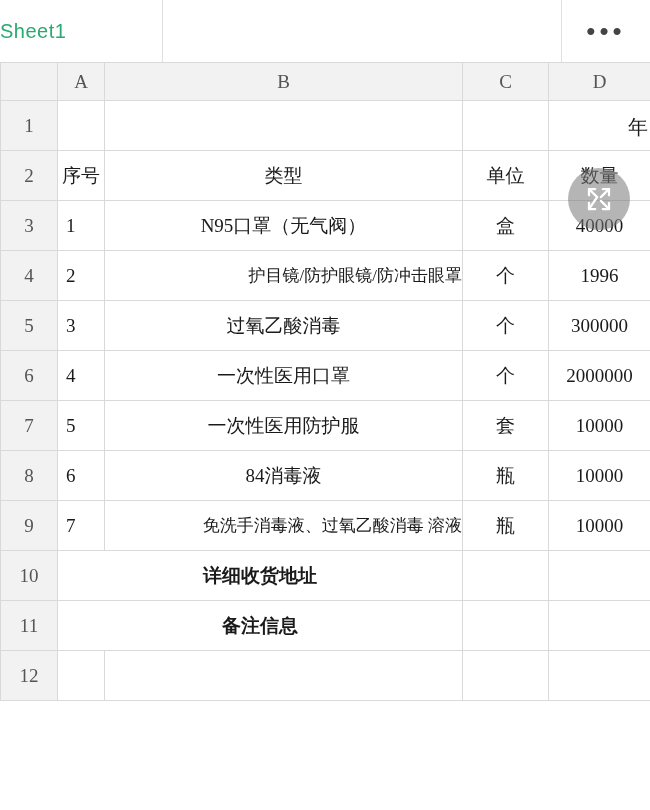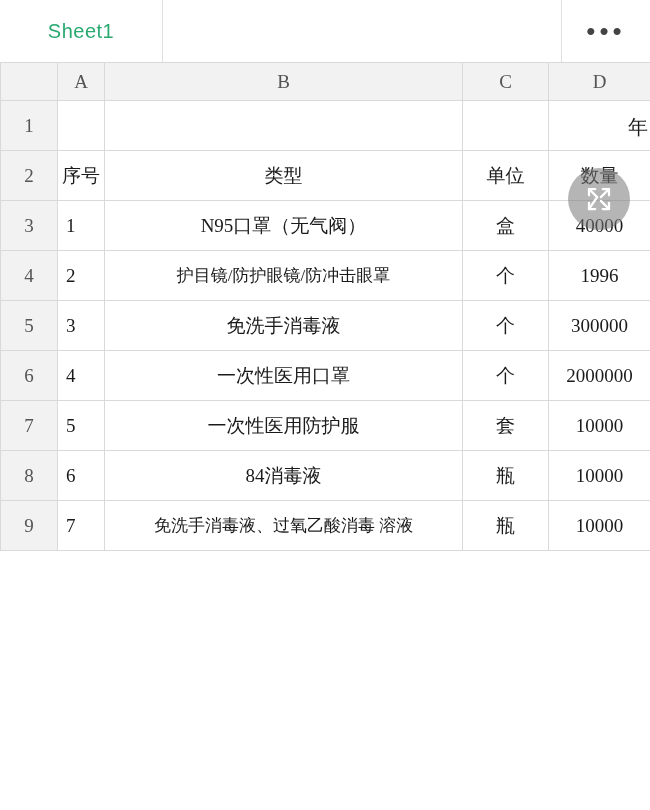--- a/index.html
+++ b/index.html
@@ -23,21 +23,21 @@
     display: flex;
     align-items: center;
     position: relative;
     box-sizing: border-box;
   }
   .tab {
     width: 163px;
     height: 62px;
     display: flex;
     align-items: center;
-    justify-content: center;
+    justify-content: flex-start;
     font-size: 20px;
     color: #2aa971;
     border-right: 1px solid #e0e0e0;
     box-sizing: border-box;
     letter-spacing: 0.5px;
   }
   .tab-spacer {
     flex: 1;
     height: 62px;
     border-right: 1px solid #e0e0e0;
@@ -112,20 +112,21 @@
   }
   .cell.num-left {
     text-align: left;
     padding-left: 8px;
   }
   .cell.bold {
     font-weight: bold;
   }
   .cell.small {
     font-size: 17px;
+    text-align: right;
   }
   .cell.blank {
     background: #ffffff;
   }
 
   
   .bordered {
     border-color: #4d4d4d;
   }
 
@@ -243,21 +244,21 @@
         <td class="rowhead">4</td>
         <td class="cell bordered num-left">2</td>
         <td class="cell bordered small">护目镜/防护眼镜/防冲击眼罩</td>
         <td class="cell bordered">个</td>
         <td class="cell bordered">1996</td>
       </tr>
 
       <tr class="r-tall">
         <td class="rowhead">5</td>
         <td class="cell bordered num-left">3</td>
-        <td class="cell bordered">免洗手消毒液</td>
+        <td class="cell bordered">过氧乙酸消毒</td>
         <td class="cell bordered">个</td>
         <td class="cell bordered">300000</td>
       </tr>
 
       <tr class="r-tall">
         <td class="rowhead">6</td>
         <td class="cell bordered num-left">4</td>
         <td class="cell bordered">一次性医用口罩</td>
         <td class="cell bordered">个</td>
         <td class="cell bordered">2000000</td>
@@ -280,17 +281,36 @@
       </tr>
 
       <tr class="r-tall">
         <td class="rowhead">9</td>
         <td class="cell bordered num-left">7</td>
         <td class="cell bordered small">免洗手消毒液、过氧乙酸消毒 溶液</td>
         <td class="cell bordered">瓶</td>
         <td class="cell bordered">10000</td>
       </tr>
 
-
-
+      <tr class="r-tall">
+        <td class="rowhead">10</td>
+        <td class="cell bordered bold" colspan="2">详细收货地址</td>
+        <td class="cell bordered"></td>
+        <td class="cell bordered"></td>
+      </tr>
+
+      <tr class="r-tall">
+        <td class="rowhead">11</td>
+        <td class="cell bordered bold" colspan="2">备注信息</td>
+        <td class="cell bordered"></td>
+        <td class="cell bordered"></td>
+      </tr>
+
+      <tr class="r-tall">
+        <td class="rowhead">12</td>
+        <td class="cell blank"></td>
+        <td class="cell blank"></td>
+        <td class="cell blank"></td>
+        <td class="cell blank"></td>
+      </tr>
     </tbody>
   </table>
 </div>
 
 </body></html>

